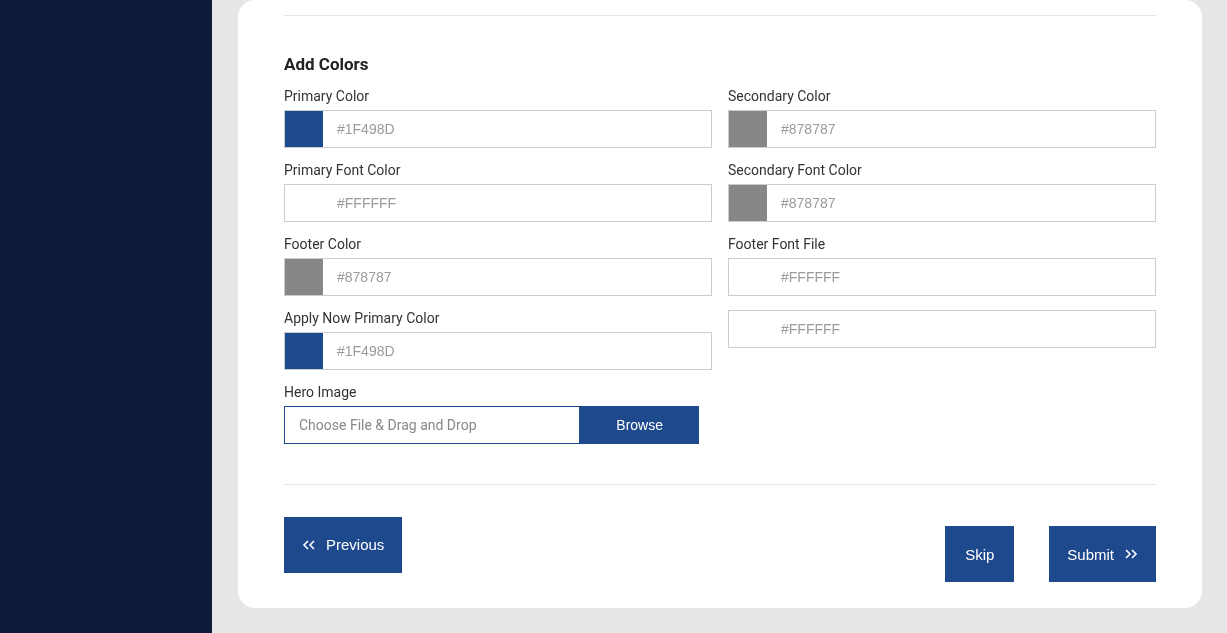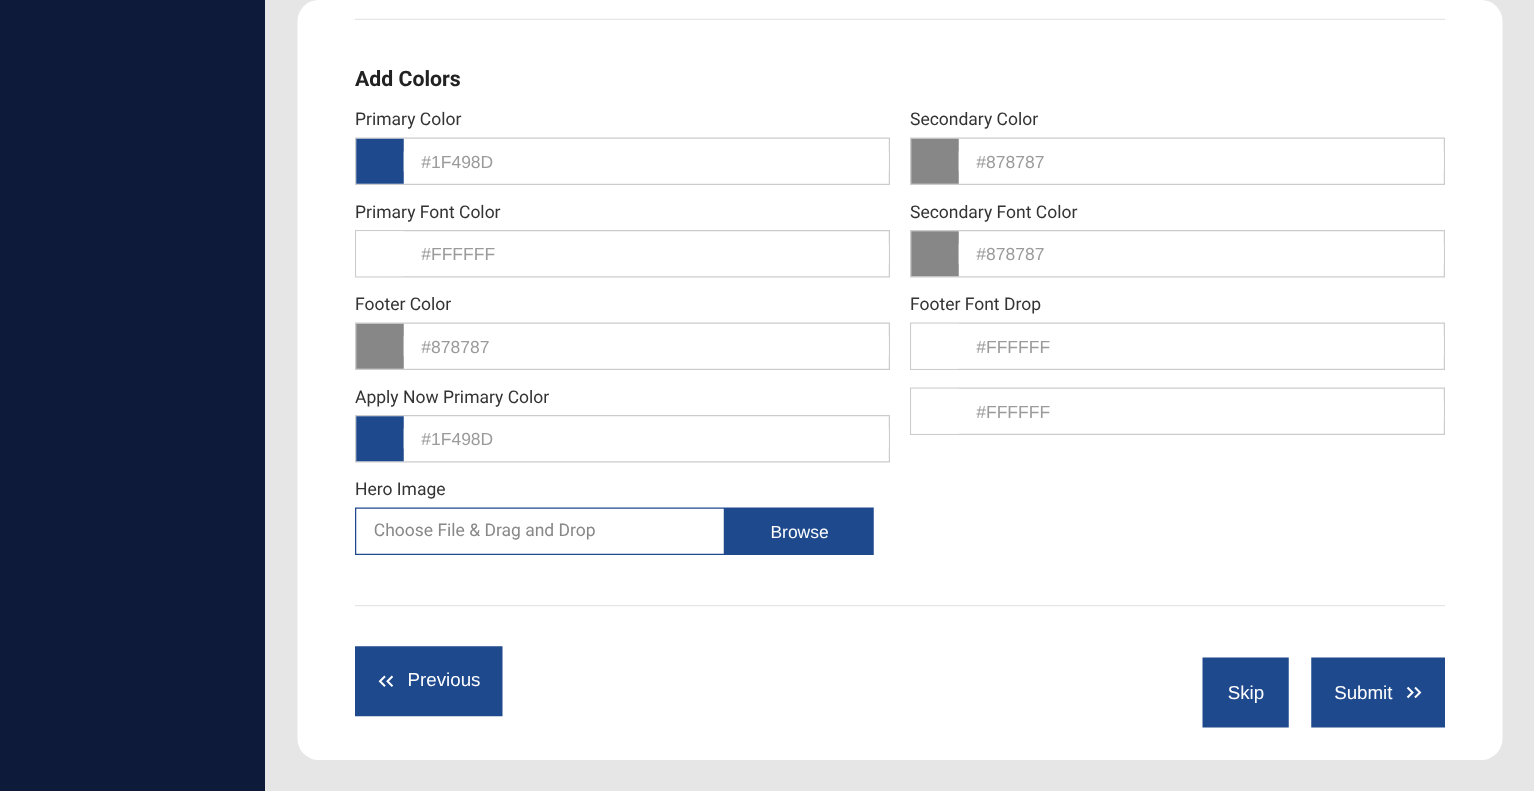--- a/index.html
+++ b/index.html
@@ -7,30 +7,30 @@
   .layout { display: flex; width: 1227px; height: 633px; }
   .sidebar { width: 212px; height: 633px; background: #0d1a3a; flex-shrink: 0; }
   .main-area { flex: 1; display: flex; }
   .card { background: #fff; margin-right: 25px; margin-bottom: 25px; margin-top: 0; flex: 1; padding: 0 46px 26px 46px; display: flex; flex-direction: column; border-radius: 17px; }
   .top-spacer { height: 22px; }
   .hr { border: none; border-top: 1px solid #e5e5e5; margin-bottom: 38px; }
   .section-title { font-size: 17px; font-weight: 700; color: #222; margin-bottom: 14px; }
   .row { display: flex; gap: 16px; margin-bottom: 14px; }
   .col { flex: 1; }
   .field-label { font-size: 14px; color: #333; margin-bottom: 6px; display: block; }
-  .color-field { display: flex; height: 38px; border: 1px solid #ccc; align-items: center; }
+  .color-field { display: flex; height: 38px; border: 1px solid #ccc; }
   .swatch { width: 38px; height: 100%; border: none; }
   .color-value { flex: 1; border: none; outline: none; padding: 0 14px; font-size: 14px; color: #9b9b9b; background: #fff; }
   .file-row { display: flex; height: 38px; width: 415px; }
   .file-input { flex: 1; border: 1px solid #1f498d; background: #fff; color: #888; font-size: 14px; padding: 0 14px; display: flex; align-items: center; }
   .browse-btn { background: #1f498d; color: #fff; border: none; padding: 0 36px; font-size: 14px; cursor: pointer; }
   .hr2 { border: none; border-top: 1px solid #e5e5e5; margin-top: 26px; margin-bottom: 22px; }
   .footer-buttons { display: flex; justify-content: space-between; align-items: center; }
   .btn { background: #1f498d; color: #fff; border: none; height: 56px; padding: 0 18px; font-size: 15px; cursor: pointer; display: inline-flex; align-items: center; gap: 10px; }
-  .btn-group-right { display: flex; gap: 18px; margin-top: 19px; }
+  .btn-group-right { display: flex; gap: 35px; margin-top: 19px; }
   .chevrons { font-size: 13px; display: inline-flex; letter-spacing: -2px; }
 </style>
 </head>
 <body>
 
 <div class="layout">
   <div class="sidebar"></div>
   <div class="main-area">
     <div class="gutter" style="width:26px;"></div>
     <div class="card">
@@ -74,21 +74,21 @@
 
       <div class="row">
         <div class="col">
           <label class="field-label">Footer Color</label>
           <div class="color-field">
             <div class="swatch" style="background:#878787;"></div>
             <input class="color-value" value="#878787" style="">
           </div>
         </div>
         <div class="col">
-          <label class="field-label">Footer Font Drop</label>
+          <label class="field-label">Footer Font File</label>
           <div class="color-field">
             <div class="swatch" style="background:#ffffff;"></div>
             <input class="color-value" value="#FFFFFF" style="">
           </div>
         </div>
       </div>
 
       <div class="row">
         <div class="col">
           <label class="field-label">Apply Now Primary Color</label>

